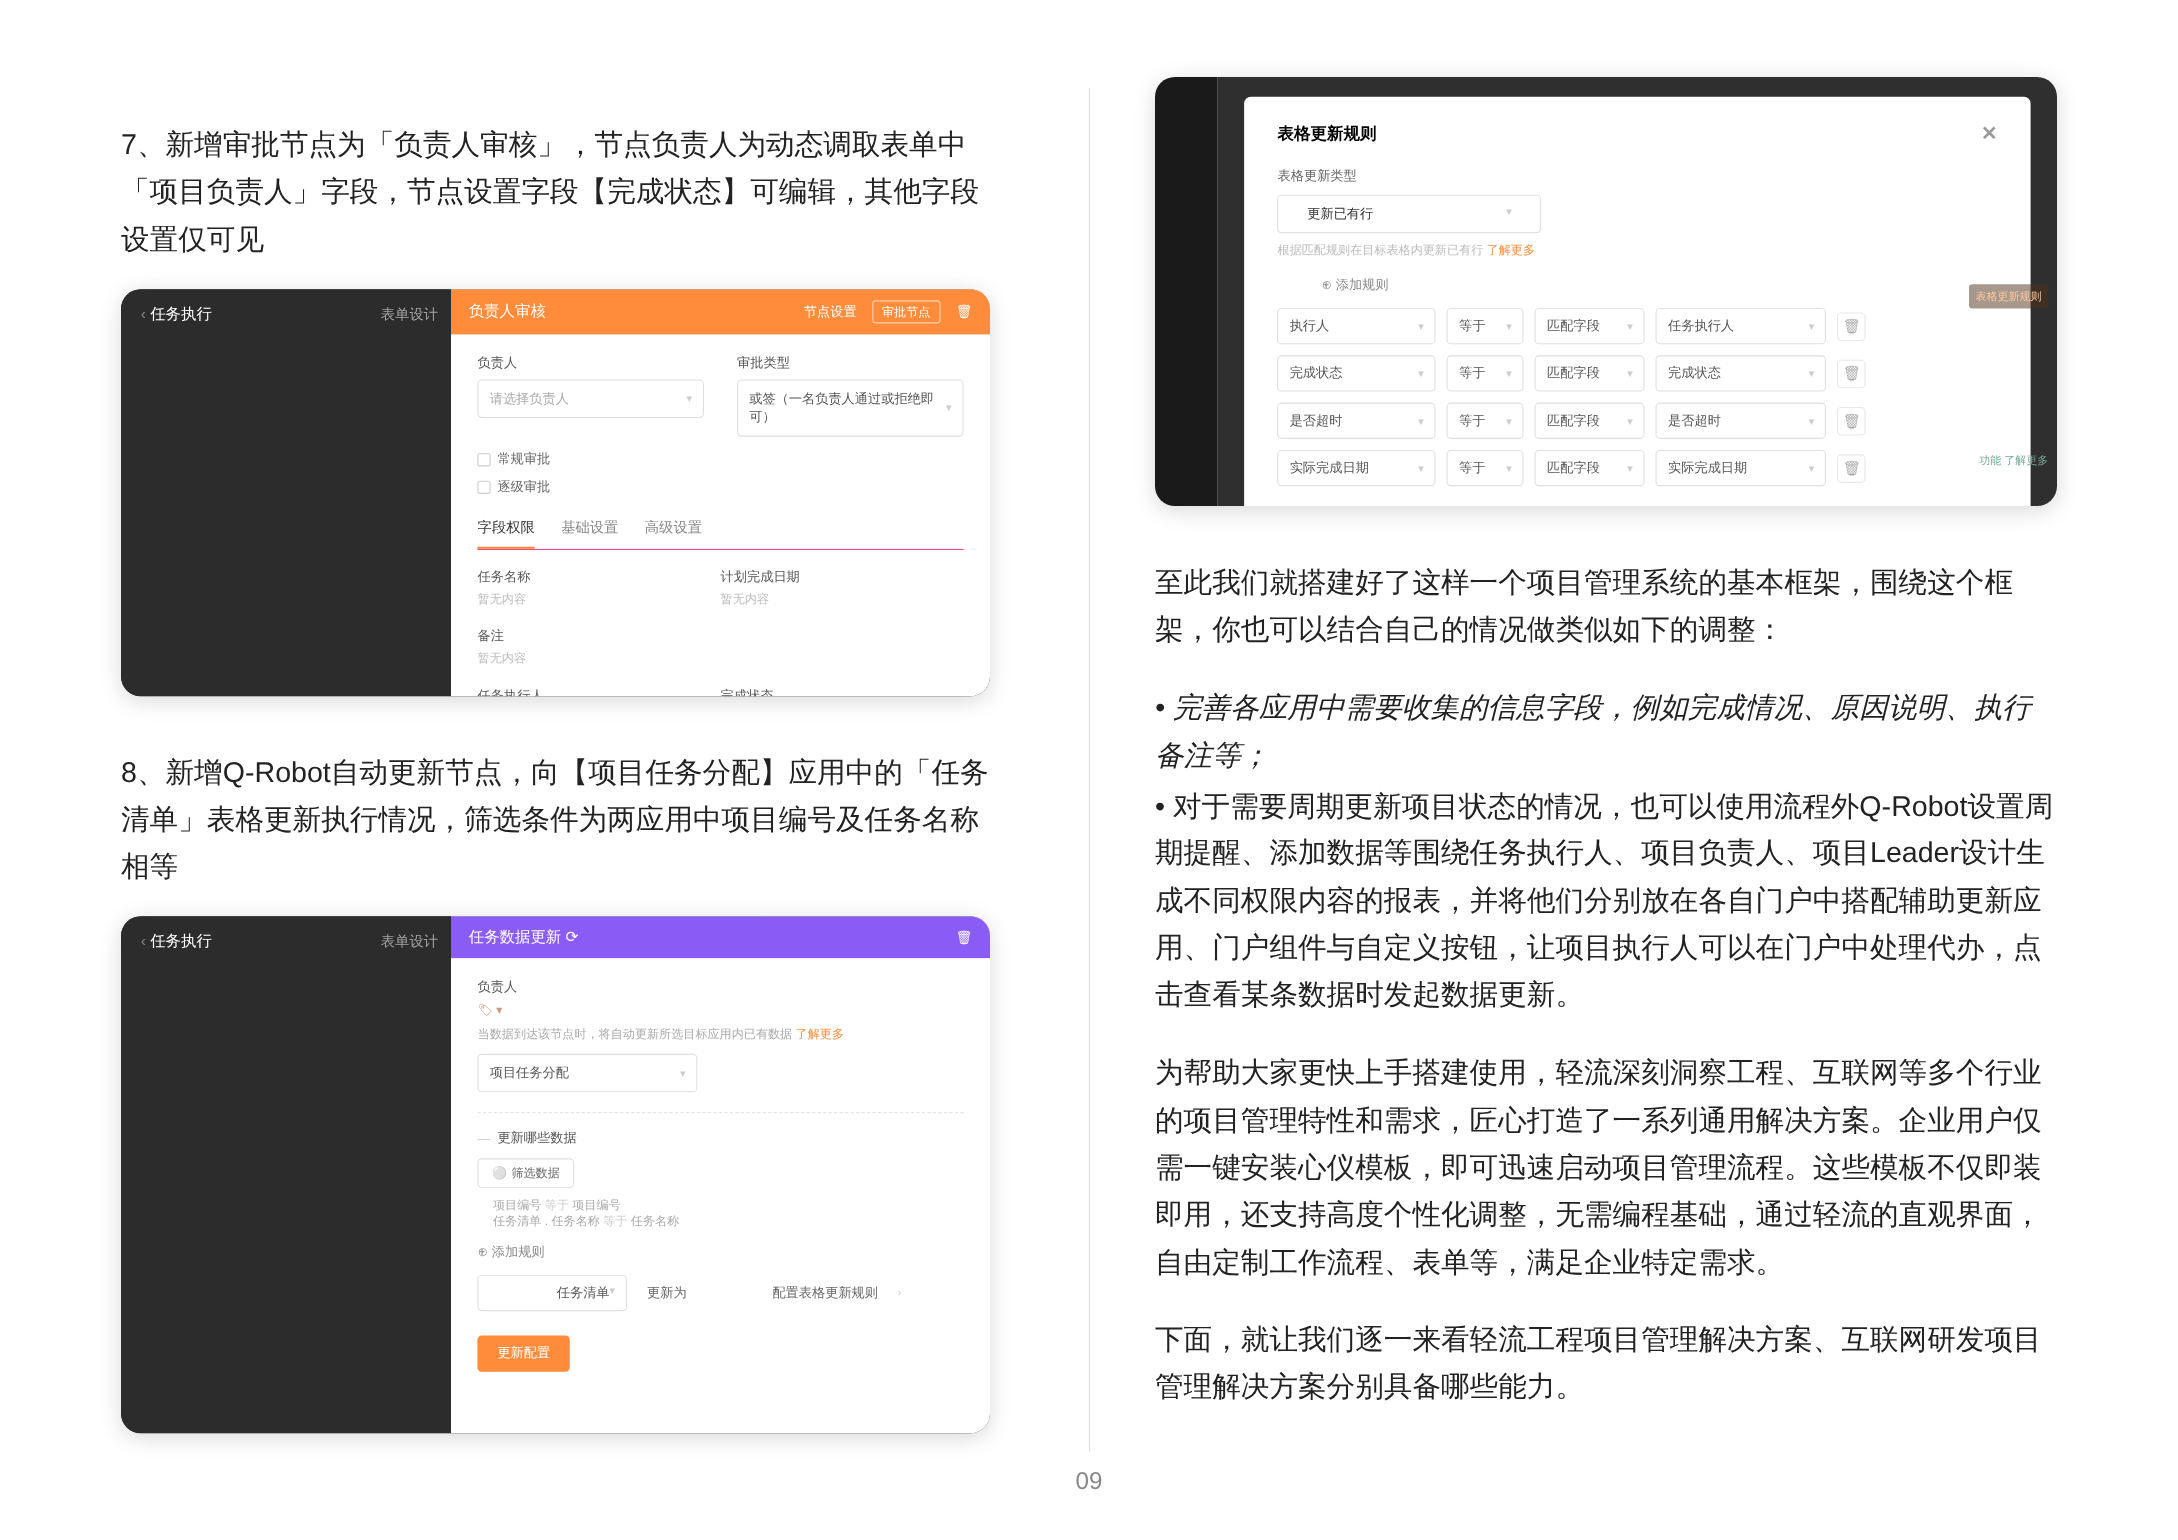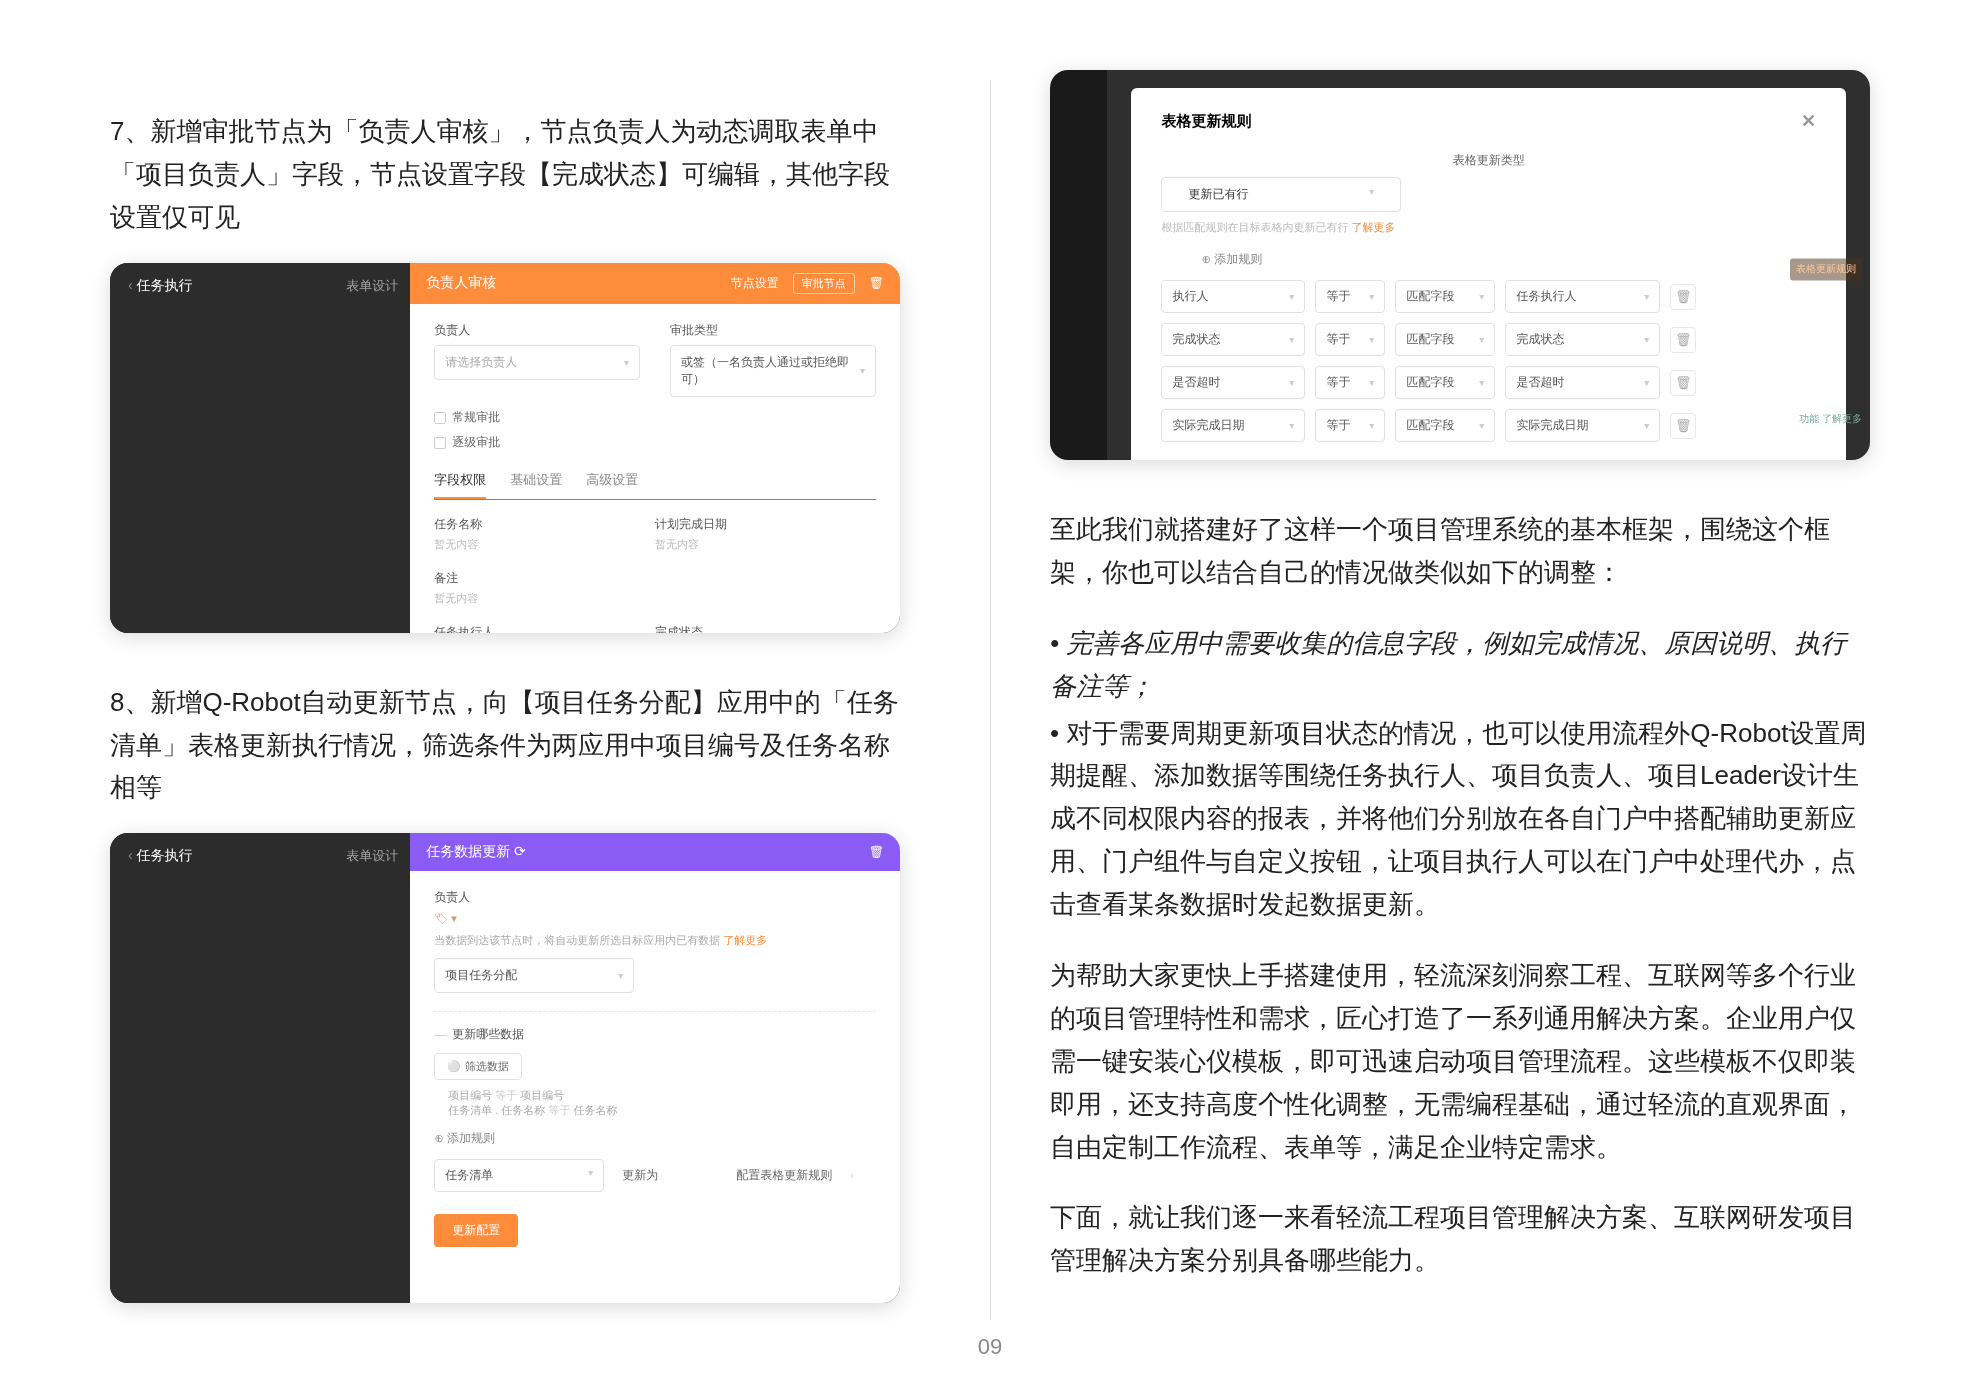--- a/index.html
+++ b/index.html
@@ -38,34 +38,34 @@
   .filter-btn { display: inline-flex; align-items: center; gap: 4px; border: 1px solid #e0e0e0; border-radius: 4px; padding: 5px 12px; font-size: 11px; color: #666; }
   .hint-line { font-size: 11px; color: #aaa; margin-top: 8px; }
   .hint-line .indent { display: inline-block; margin-left: 14px; }
   .link-orange { color: #ff8c3a; }
   .add-rule { font-size: 12px; color: #888; margin: 12px 0; }
   .ss-dark-left { width: 7%; background: #1a1a1a; }
   .modal-wrap { flex: 1; background: #2f2f2f; padding: 18px 24px 24px; position: relative; }
   .modal { background: #fff; border-radius: 6px; padding: 22px 30px 20px; }
   .modal-title { font-size: 15px; font-weight: 600; display: flex; justify-content: space-between; align-items: center; margin-bottom: 20px; }
   .close-x { color: #999; font-size: 18px; cursor: pointer; }
-  .modal-label { font-size: 12px; color: #666; margin-bottom: 8px; text-align: center; }
+  .modal-label { font-size: 12px; color: #666; margin-bottom: 8px; }
   .modal-select { border: 1px solid #e0e0e0; border-radius: 4px; padding: 8px 26px; font-size: 12px; color: #333; margin-bottom: 8px; width: 240px; display: flex; justify-content: space-between; }
   .modal-hint { font-size: 11px; color: #bbb; margin-bottom: 16px; }
   .rule-table { width: 100%; }
   .rule-row { display: flex; gap: 10px; align-items: center; margin-bottom: 10px; }
   .rule-cell { border: 1px solid #e0e0e0; border-radius: 4px; padding: 7px 10px; font-size: 12px; color: #555; display: flex; justify-content: space-between; align-items: center; }
   .rule-cell.w1 { width: 144px; }
   .rule-cell.w2 { width: 70px; }
   .rule-cell.w3 { width: 100px; }
   .rule-cell.w4 { width: 155px; }
   .del-icon { width: 26px; height: 26px; border: 1px solid #e8e8e8; border-radius: 4px; display: flex; align-items: center; justify-content: center; font-size: 13px; color: #aaa; }
   .btn-orange { background: #ff8c3a; color: #fff; border: none; border-radius: 4px; padding: 8px 18px; font-size: 12px; float: right; margin-top: 10px; }
   .update-row { display: flex; gap: 18px; align-items: center; margin-top: 10px; }
-  .update-cell { border: 1px solid #e0e0e0; border-radius: 4px; padding: 7px 10px; font-size: 12px; color: #555; width: 170px; display: flex; justify-content: space-between; }
+  .update-cell { border: 1px solid #e0e0e0; border-radius: 4px; padding: 7px 10px; font-size: 12px; color: #555; width: 136px; display: flex; justify-content: flex-end; }
   .update-text { font-size: 12px; color: #666; }
   .side-strip { position: absolute; right: 8px; top: 50%; transform: translateY(-30%); background: rgba(80,50,30,0.5); padding: 4px 6px; font-size: 10px; color: #ffc99a; border-radius: 3px; }
   .side-strip2 { position: absolute; right: 8px; bottom: 34px; font-size: 10px; color: #7a9; }
   .chev { color: #ccc; font-size: 10px; }
   .chk { width: 12px; height: 12px; border: 1px solid #ccc; display: inline-block; border-radius: 2px; margin-right: 6px; vertical-align: middle; }
 </style>
 </head>
 <body>
 
 <div class="column">

